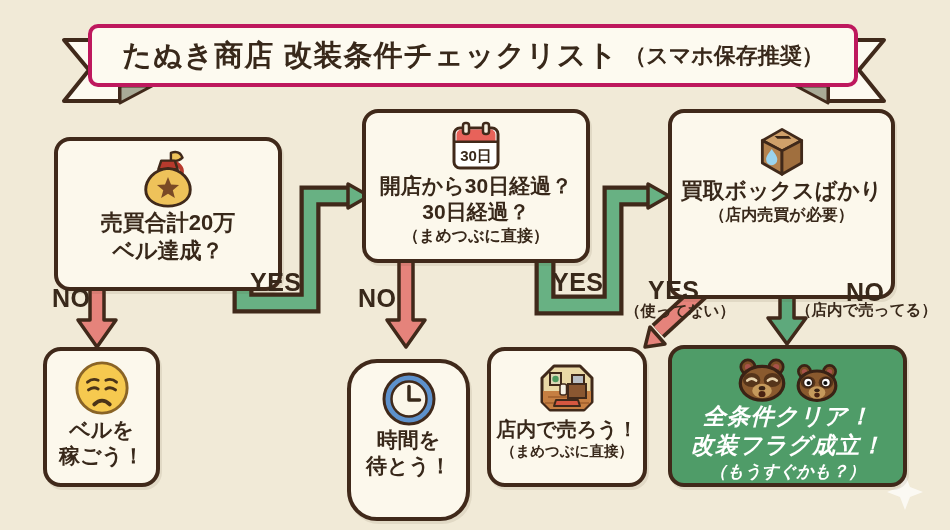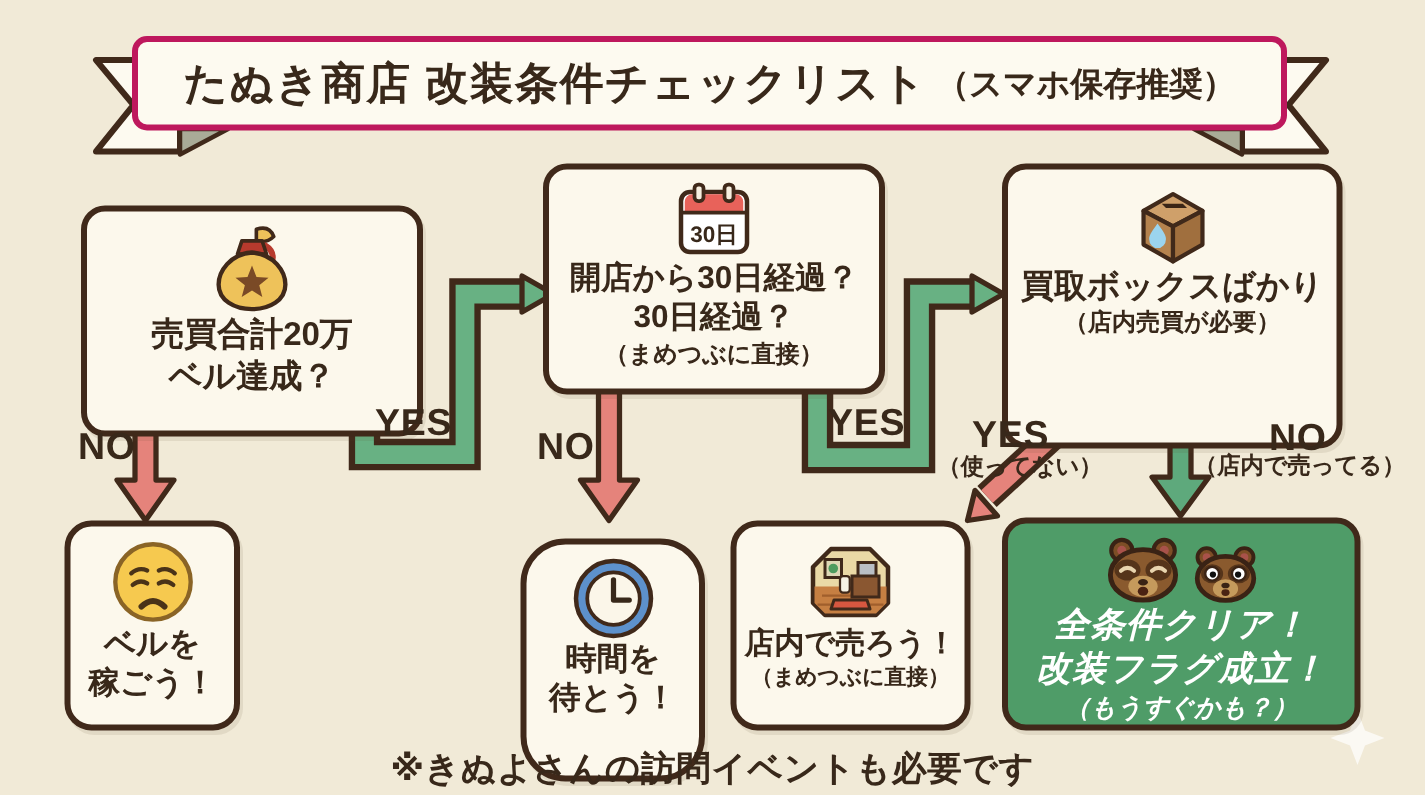--- a/index.html
+++ b/index.html
@@ -197,15 +197,14 @@
 
   <div class="lab lab-big" style="left:52px;top:284px;">NO</div>
   <div class="lab lab-big" style="left:250px;top:268px;">YES</div>
   <div class="lab lab-big" style="left:358px;top:284px;">NO</div>
   <div class="lab lab-big" style="left:552px;top:268px;">YES</div>
   <div class="lab lab-big" style="left:648px;top:276px;">YES</div>
   <div class="lab lab-small" style="left:625px;top:301px;">（使ってない）</div>
   <div class="lab lab-big" style="left:846px;top:278px;">NO</div>
   <div class="lab lab-small" style="left:796px;top:300px;">（店内で売ってる）</div>
 
-  <div class="note">※きぬよさんの訪問イベントも必要です</div>
 
 </div>
 
 </body></html>

